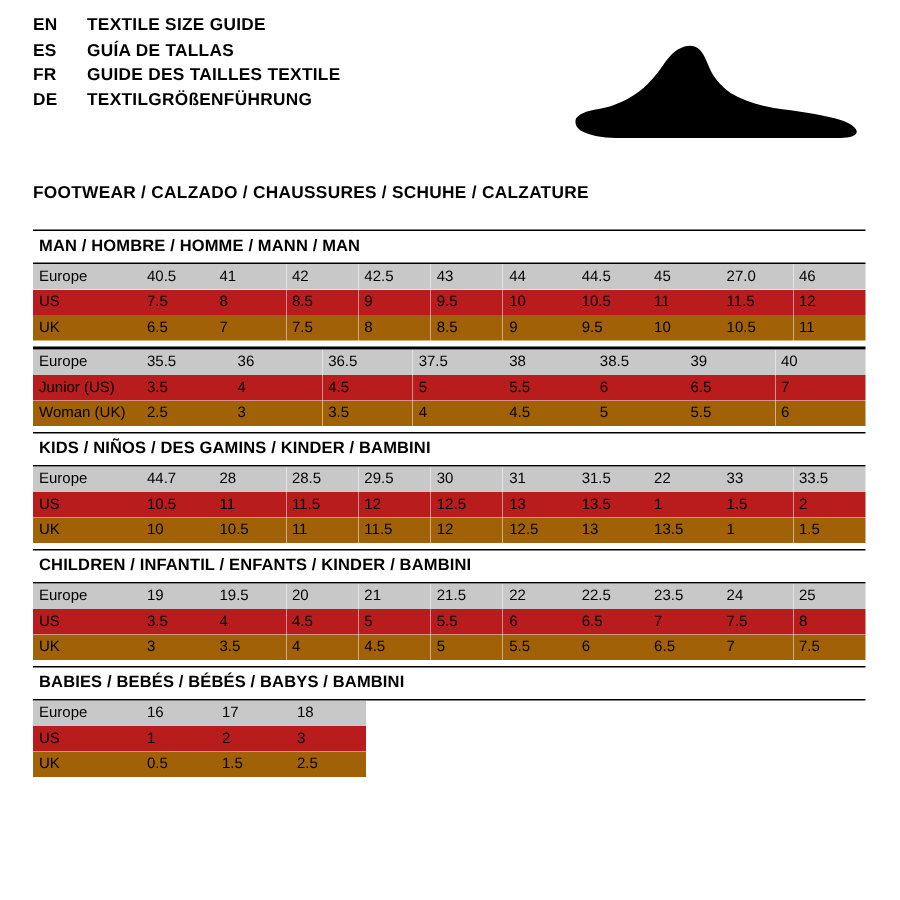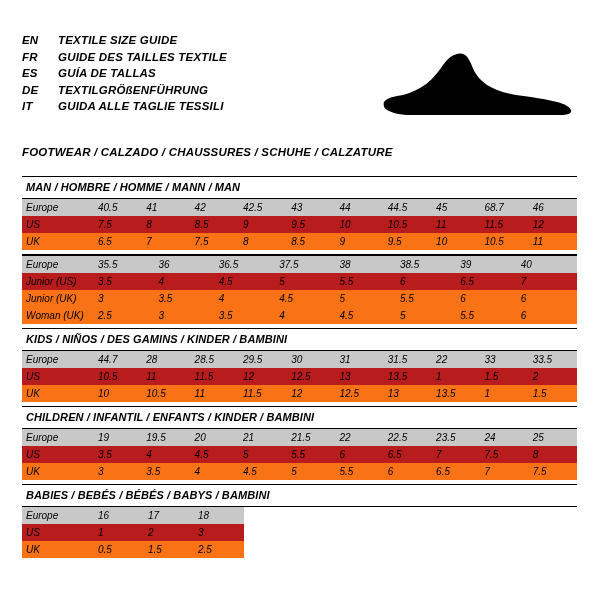--- a/index.html
+++ b/index.html
@@ -12,22 +12,21 @@
     height: 600px;
     font-family: "Liberation Sans", sans-serif;
     color: #000000;
     overflow: hidden;
   }
   .page {
     position: relative;
     width: 599px;
     height: 600px;
     box-sizing: border-box;
-    padding: 32px 22px 0 22px;
-    font-style: italic;
+    padding: 9px 22px 0 22px;
   }
 
   
   .header {
     position: relative;
     height: 96px;
   }
   .lang-list {
     display: block;
   }
@@ -80,21 +79,21 @@
     height: 17px;
     padding: 0 0 0 4px;
     vertical-align: middle;
     white-space: nowrap;
     overflow: hidden;
   }
   tr.head-row td {
     background: #c8c8c8;
   }
   tr.alt-row td {
-    background: #f97316;
+    background: #a16207;
   }
   tr.plain-row td {
     background: #b91c1c;
   }
   td.label-col {
     width: 68px;
     margin-left: 10px;
   }
   .sep {
     height: 1px;
@@ -114,34 +113,30 @@
 
 <div class="page">
 
   <div class="header">
     <div class="lang-list">
       <div class="lang-row">
         <span class="lang-code">EN</span>
         <span class="lang-text">TEXTILE SIZE GUIDE</span>
       </div>
       <div class="lang-row">
+        <span class="lang-code">ES</span>
+        <span class="lang-text">GUÍA DE TALLAS</span>
+      </div>
+      <div class="lang-row">
         <span class="lang-code">FR</span>
         <span class="lang-text">GUIDE DES TAILLES TEXTILE</span>
       </div>
       <div class="lang-row">
-        <span class="lang-code">ES</span>
-        <span class="lang-text">GUÍA DE TALLAS</span>
-      </div>
-      <div class="lang-row">
         <span class="lang-code">DE</span>
         <span class="lang-text">TEXTILGRÖßENFÜHRUNG</span>
-      </div>
-      <div class="lang-row">
-        <span class="lang-code">IT</span>
-        <span class="lang-text">GUIDA ALLE TAGLIE TESSILI</span>
       </div>
     </div>
 
     <div class="shoe-wrap">
       <svg viewBox="0 0 190 66" width="190" height="66" aria-hidden="true">
         <path fill="#000000" d="M28,63 C18,63 9,61 4,58 C1,56 0,53 1,50 C3,47 8,45 14,44 C22,43 30,40 37,36 C46,31 52,24 58,16 C62,10 66,5 71,3 C75,1 79,1 82,3 C85,5 87,9 89,14 C92,22 97,28 104,33 C112,38 122,41 133,43 C148,45 163,47 174,50 C182,52 187,55 188,58 C189,61 185,63 177,63 L28,63 Z"></path>
         <path fill="#000000" d="M58,16 C63,13 69,12 74,13 C79,14 83,17 85,21 C82,18 77,16 72,16 C67,16 62,17 58,19 Z"></path>
       </svg>
     </div>
   </div>
@@ -160,21 +155,21 @@
           <tr class="head-row">
         <td class="label-col">Europe</td>
         <td>40.5</td>
         <td>41</td>
         <td>42</td>
         <td>42.5</td>
         <td>43</td>
         <td>44</td>
         <td>44.5</td>
         <td>45</td>
-        <td>68.7</td>
+        <td>27.0</td>
         <td>46</td>
       </tr>
       <tr class="plain-row">
         <td class="label-col">US</td>
         <td>7.5</td>
         <td>8</td>
         <td>8.5</td>
         <td>9</td>
         <td>9.5</td>
         <td>10</td>
@@ -223,31 +218,20 @@
         <td>3.5</td>
         <td>4</td>
         <td>4.5</td>
         <td>5</td>
         <td>5.5</td>
         <td>6</td>
         <td>6.5</td>
         <td>7</td>
       </tr>
       <tr class="alt-row">
-        <td class="label-col">Junior (UK)</td>
-        <td>3</td>
-        <td>3.5</td>
-        <td>4</td>
-        <td>4.5</td>
-        <td>5</td>
-        <td>5.5</td>
-        <td>6</td>
-        <td>6</td>
-      </tr>
-      <tr class="alt-row">
         <td class="label-col">Woman (UK)</td>
         <td>2.5</td>
         <td>3</td>
         <td>3.5</td>
         <td>4</td>
         <td>4.5</td>
         <td>5</td>
         <td>5.5</td>
         <td>6</td>
       </tr>

